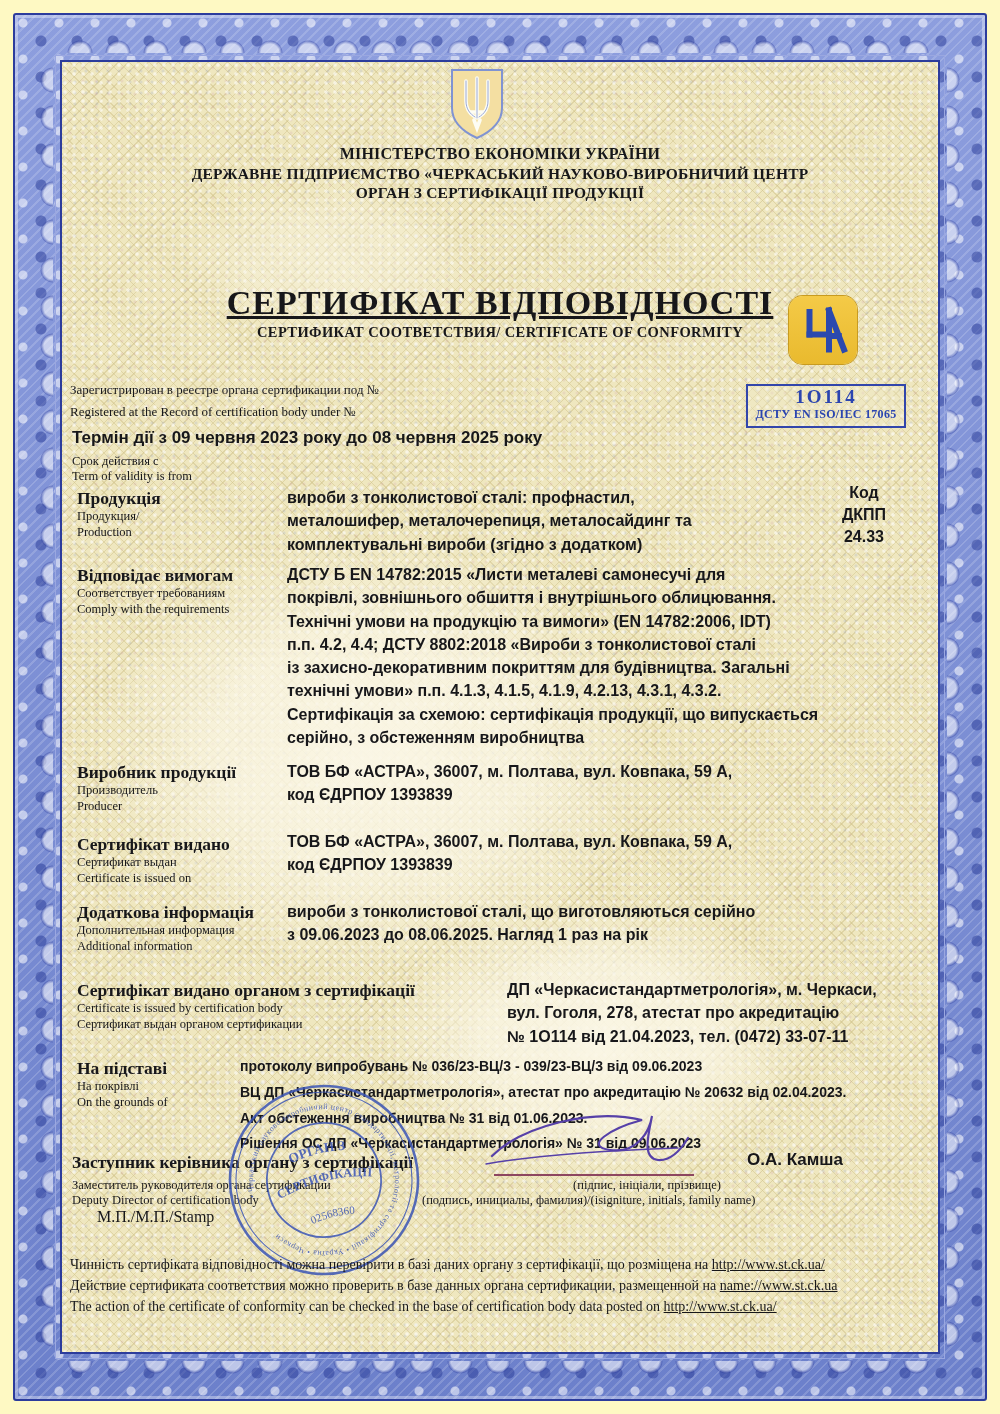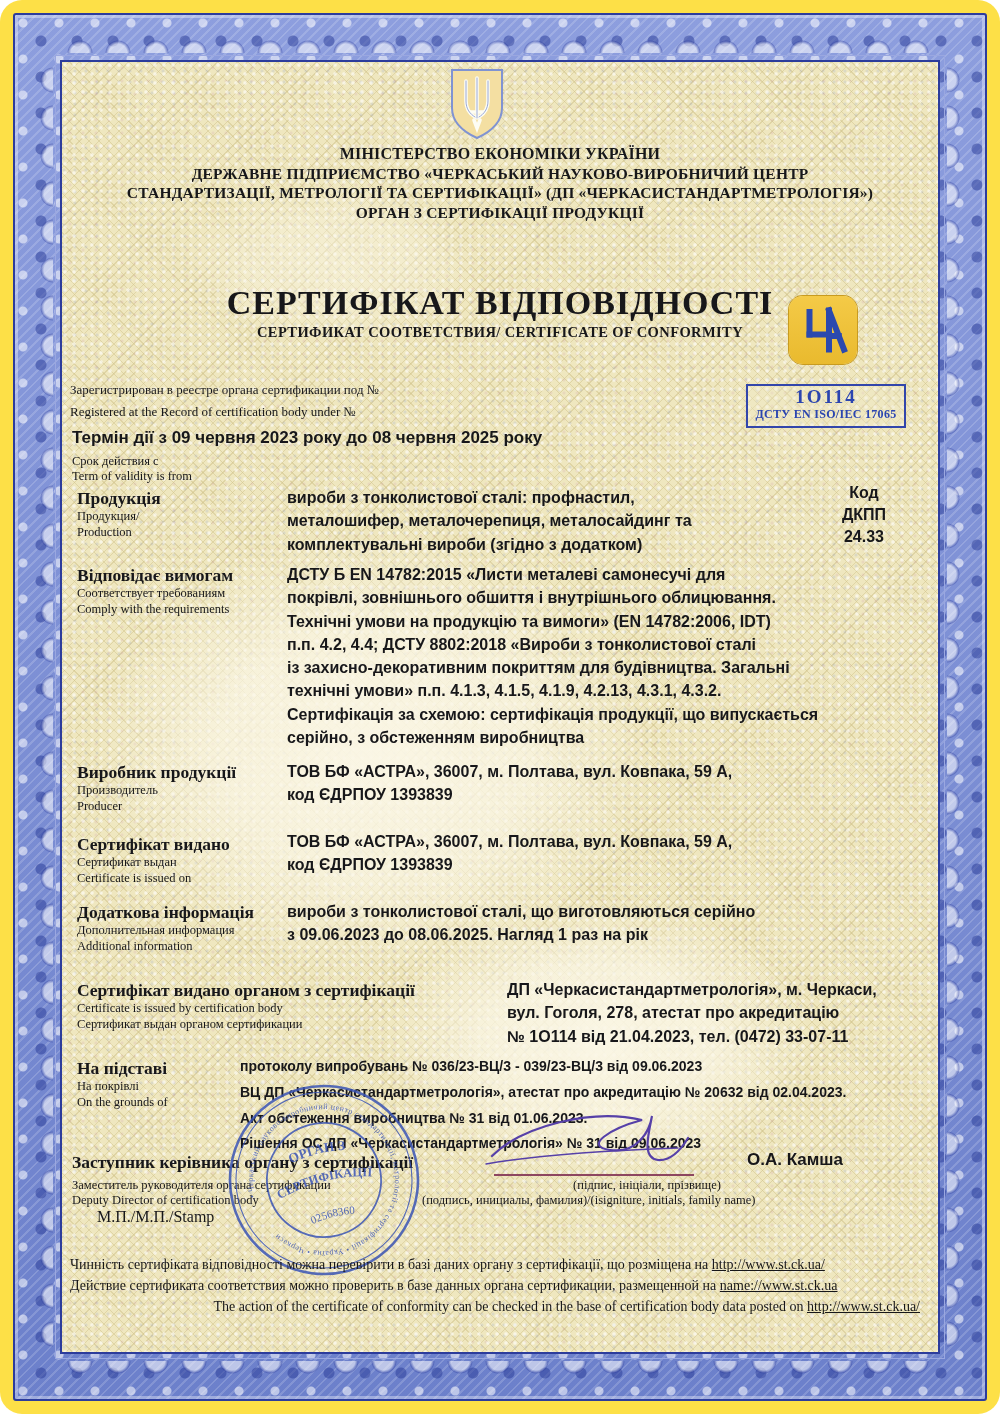--- a/index.html
+++ b/index.html
@@ -1,19 +1,19 @@
 <!DOCTYPE html>
 <html><head>
 <meta charset="utf-8">
 <style>
   html,body{margin:0;padding:0;}
   .sheet{
     position:relative; width:1000px; height:1414px; box-sizing:border-box;
-    background:#fde047; padding:13px;
-    font-family:"Liberation Serif", serif; color:#17171a;border-radius:22px;
+    background:#fef9c3; padding:13px;
+    font-family:"Liberation Serif", serif; color:#17171a;
   }
   
   .band{
     position:relative; width:100%; height:100%; box-sizing:border-box; padding:45px;
     border:2px solid #2c3c9c; border-radius:3px;
     background-color:#7f92d6;
     background-image:
       radial-gradient(circle at 8px 8px, rgba(255,255,255,.55) 4px, rgba(255,255,255,0) 5px),
       radial-gradient(circle at 26px 26px, rgba(40,58,150,.5) 5px, rgba(40,58,150,0) 6px),
       repeating-linear-gradient(135deg, rgba(255,255,255,.16) 0 2px, rgba(0,0,0,0) 2px 7px),
@@ -46,21 +46,21 @@
       radial-gradient(circle at 2px 9px, rgba(110,135,220,.15) 1px, rgba(0,0,0,0) 2px),
       repeating-linear-gradient(45deg, rgba(208,194,138,.5) 0 1px, rgba(0,0,0,0) 1px 7px),
       repeating-linear-gradient(-45deg, rgba(208,194,138,.5) 0 1px, rgba(0,0,0,0) 1px 7px);
     background-size:9px 9px, 13px 13px, 11px 11px, auto, auto;
   }
   .wm{position:absolute; pointer-events:none;
     background:radial-gradient(ellipse closest-side, rgba(251,247,231,.95), rgba(251,247,231,.7) 55%, rgba(251,247,231,0));}
   .abs{position:absolute;}
   .ctr{text-align:center; left:0; right:0;}
   .org-line{font-weight:bold; font-size:15.5px; line-height:19.5px; letter-spacing:.2px;}
-  .title{font-weight:bold; font-size:34px; letter-spacing:1px;}
+  .title{font-weight:bold; font-size:34px; letter-spacing:1px;text-decoration:underline;}
   .subtitle{font-weight:bold; font-size:14.5px; letter-spacing:.4px;}
   .lbl-uk{font-weight:bold; font-size:17.5px; line-height:21px;}
   .lbl-uk.sm{font-size:17px;}
   .lbl-sub{font-size:12.5px; line-height:15.5px;}
   .val{font-family:"Liberation Sans", sans-serif; font-weight:bold; font-size:16px; line-height:23.3px; white-space:pre-line;}
   .val.sm{font-size:14px; line-height:25.8px;}
   .serif13{font-size:13px; line-height:16px;}
   .sans-b{font-family:"Liberation Sans", sans-serif; font-weight:bold;}
   .badge{
     display:flex; align-items:center; justify-content:center;
@@ -105,21 +105,20 @@
             <path d="M29,10 V50"></path>
             <path d="M18,13 V33 C18,41 22,46 27,49"></path>
             <path d="M40,13 V33 C40,41 36,46 31,49"></path>
           </g>
         </svg>
       </div>
 
       <div class="abs ctr" style="top:82px;">
         <div class="org-line" style="font-size:16px;">МІНІСТЕРСТВО ЕКОНОМІКИ УКРАЇНИ</div>
         <div class="org-line">ДЕРЖАВНЕ ПІДПРИЄМСТВО «ЧЕРКАСЬКИЙ НАУКОВО-ВИРОБНИЧИЙ ЦЕНТР</div>
-        <div class="org-line">СТАНДАРТИЗАЦІЇ, МЕТРОЛОГІЇ ТА СЕРТИФІКАЦІЇ» (ДП «ЧЕРКАСИСТАНДАРТМЕТРОЛОГІЯ»)</div>
         <div class="org-line">ОРГАН З СЕРТИФІКАЦІЇ ПРОДУКЦІЇ</div>
       </div>
 
       <div class="abs ctr title" style="top:222px;">СЕРТИФІКАТ ВІДПОВІДНОСТІ</div>
       <div class="abs ctr subtitle" style="top:262px;">СЕРТИФИКАТ СООТВЕТСТВИЯ/ CERTIFICATE OF CONFORMITY</div>
 
       <div class="abs badge" style="left:727px;top:234px;width:68px;height:68px;">
         <svg width="54" height="54" viewBox="0 0 72 72">
           <g fill="none" stroke="#2b49ae" stroke-width="8" stroke-linecap="square">
             <path d="M18,12 V42"></path>
@@ -252,20 +251,20 @@
       </div>
 
       <div class="abs footer-line" style="left:8px;top:1192px;width:850px;">
         <span>Чинність сертифіката відповідності можна перевірити в базі даних органу з сертифікації, що розміщена на</span>
         <span class="url">http://www.st.ck.ua/</span>
       </div>
       <div class="abs footer-line" style="left:8px;top:1213px;width:850px;">
         <span>Действие сертификата соответствия можно проверить в базе данных органа сертификации, размещенной на</span>
         <span class="url">name://www.st.ck.ua</span>
       </div>
-      <div class="abs footer-line" style="left:8px;top:1234px;width:850px;text-align:right;">
+      <div class="abs footer-line" style="left:8px;top:1234px;width:850px;">
         <span>The action of the certificate of conformity can be checked in the base of certification body data posted on</span>
         <span class="url">http://www.st.ck.ua/</span>
       </div>
 
     </div>
   </div>
 </div>
 
 </body></html>

